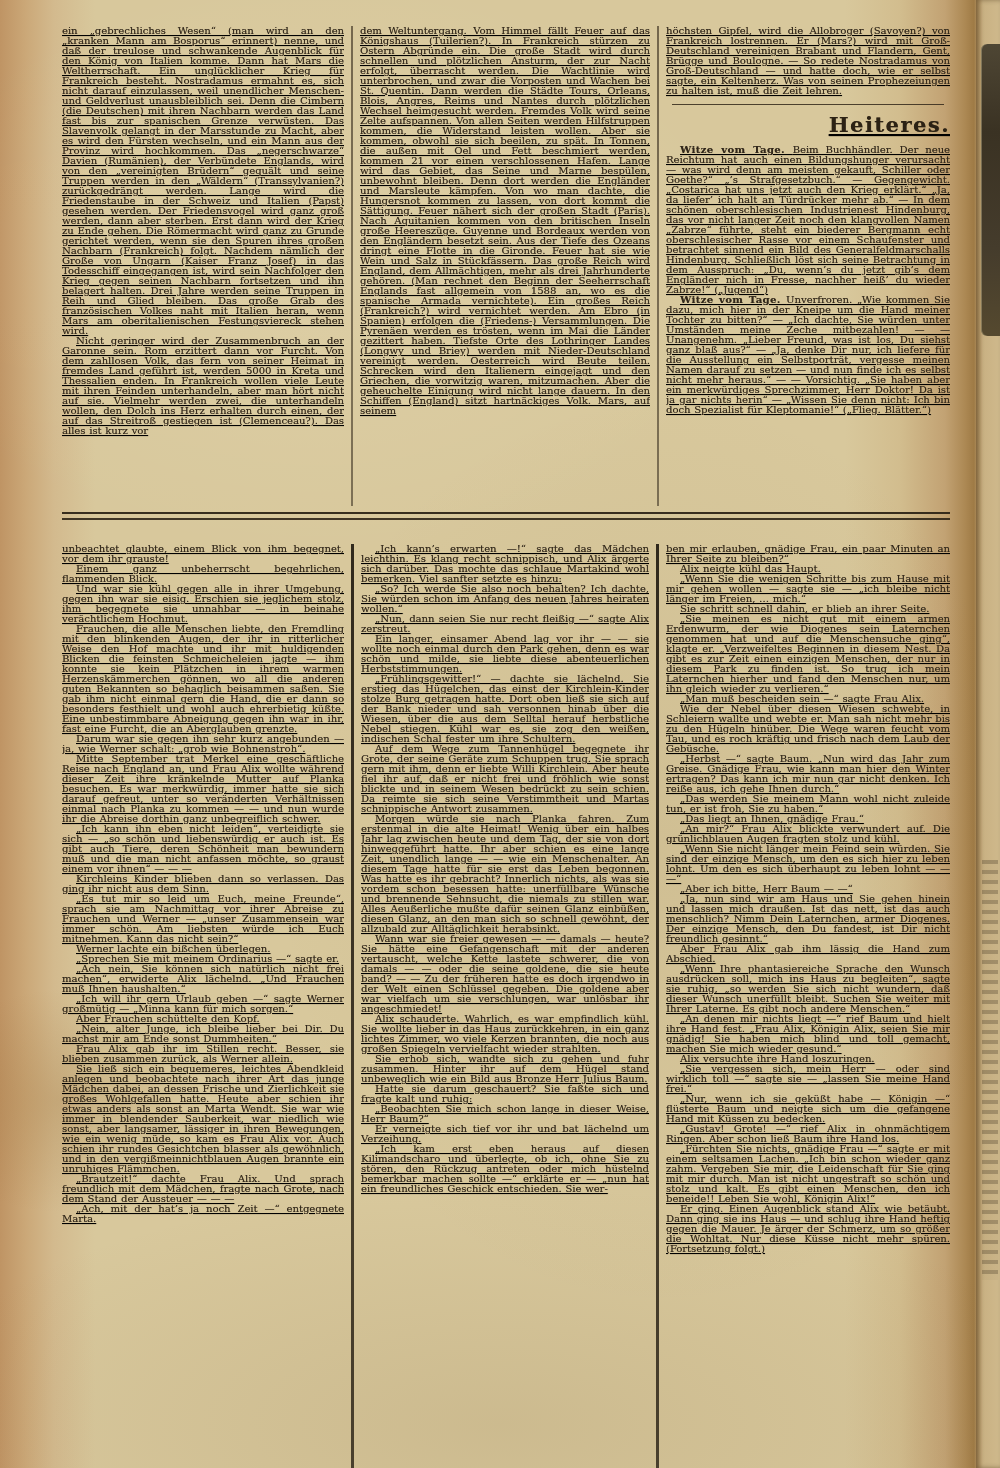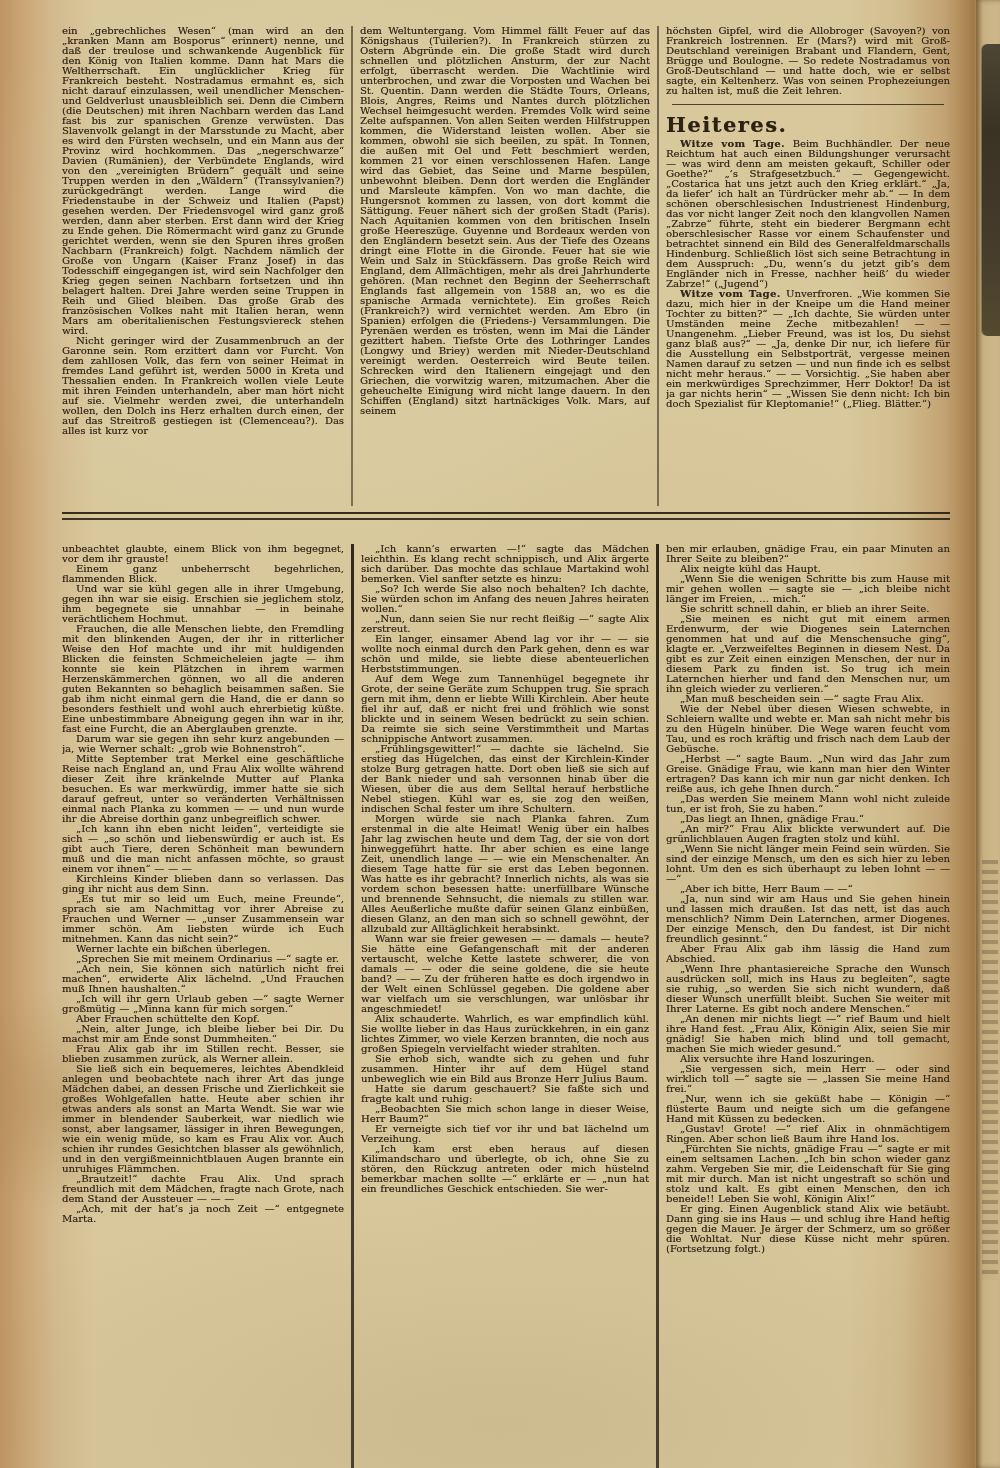--- a/index.html
+++ b/index.html
@@ -30,21 +30,21 @@
     box-shadow:inset 1px 0 0 rgba(230,215,170,0.35);
   }
   .next-marks{
     position:absolute;top:860px;right:2px;width:16px;height:420px;
     background:repeating-linear-gradient(180deg, rgba(58,46,28,0.55) 0 4px, rgba(58,46,28,0.05) 4px 10px);
     opacity:.55;
   }
   .content{position:absolute;left:62px;top:26px;width:888px;}
   .upper{display:flex;height:480px;overflow:hidden;}
   .lower{display:flex;height:928px;overflow:hidden;margin-top:24px;}
-  .col{overflow:hidden;}
+  .col{overflow:hidden;text-decoration:underline;}
   .uc1{flex:0 0 282px;}
   .uc2{flex:1 1 auto;}
   .uc3{flex:0 0 284px;}
   .lc1{flex:0 0 282px;}
   .lc2{flex:1 1 auto;}
   .lc3{flex:0 0 284px;}
   .vrule{flex:0 0 2px;margin:0 7px;background:linear-gradient(180deg,rgba(62,50,33,0.65),rgba(48,38,24,0.55));}
   .vrule.heavy{flex-basis:3px;background:linear-gradient(180deg,rgba(30,24,14,0.9),rgba(40,32,20,0.8));}
   .hsep{
     margin:6px 0 0 0;height:4px;
@@ -60,21 +60,21 @@
     hyphens:auto;-webkit-hyphens:auto;
   }
   p.cont{text-indent:0;}
   p b{font-weight:bold;letter-spacing:0.4px;}
   .thin-rule{
     border:none;height:0;
     border-top:1.5px solid rgba(50,40,26,0.85);
     margin:8px 6px 7px 6px;
   }
   .section-title{
-    margin:1px 0 2px 0;text-align:left;
+    margin:1px 0 8px 0;text-align:right;
     font-size:21px;font-weight:bold;letter-spacing:1.5px;
     color:#2c2214;
     text-shadow:0.3px 0.3px 0.4px rgba(40,30,18,0.6);
   }
 </style>
 </head>
 <body>
 
 <div class="page">
 
@@ -126,22 +126,22 @@
           <p>Sie ließ sich ein bequemeres, leichtes Abendkleid anlegen und beobachtete nach ihrer Art das junge Mädchen dabei, an dessen Frische und Zierlichkeit sie großes Wohlgefallen hatte. Heute aber schien ihr etwas anders als sonst an Marta Wendt. Sie war wie immer in blendender Sauberkeit, war niedlich wie sonst, aber langsamer, lässiger in ihren Bewegungen, wie ein wenig müde, so kam es Frau Alix vor. Auch schien ihr rundes Gesichtchen blasser als gewöhnlich, und in den vergißmeinnichtblauen Augen brannte ein unruhiges Flämmchen.</p>
           <p>„Brautzeit!“ dachte Frau Alix. Und sprach freundlich mit dem Mädchen, fragte nach Grote, nach dem Stand der Aussteuer — — —</p>
           <p>„Ach, mit der hat’s ja noch Zeit —“ entgegnete Marta.</p>
         </div>
       <div class="vrule heavy"></div>
       <div class="col lc2">
           <p>„Ich kann’s erwarten —!“ sagte das Mädchen leichthin. Es klang recht schnippisch, und Alix ärgerte sich darüber. Das mochte das schlaue Martakind wohl bemerken. Viel sanfter setzte es hinzu:</p>
           <p>„So? Ich werde Sie also noch behalten? Ich dachte, Sie würden schon im Anfang des neuen Jahres heiraten wollen.“</p>
           <p>„Nun, dann seien Sie nur recht fleißig —“ sagte Alix zerstreut.</p>
           <p>Ein langer, einsamer Abend lag vor ihr — — sie wollte noch einmal durch den Park gehen, denn es war schön und milde, sie liebte diese abenteuerlichen Herbststimmungen.</p>
+          <p>„Frühlingsgewitter!“ — dachte sie lächelnd. Sie erstieg das Hügelchen, das einst der Kirchlein-Kinder stolze Burg getragen hatte. Dort oben ließ sie sich auf der Bank nieder und sah versonnen hinab über die Wiesen, über die aus dem Selltal herauf herbstliche Nebel stiegen. Kühl war es, sie zog den weißen, indischen Schal fester um ihre Schultern.</p>
           <p>Auf dem Wege zum Tannenhügel begegnete ihr Grote, der seine Geräte zum Schuppen trug. Sie sprach gern mit ihm, denn er liebte Willi Kirchlein. Aber heute fiel ihr auf, daß er nicht frei und fröhlich wie sonst blickte und in seinem Wesen bedrückt zu sein schien. Da reimte sie sich seine Verstimmtheit und Martas schnippische Antwort zusammen.</p>
-          <p>„Frühlingsgewitter!“ — dachte sie lächelnd. Sie erstieg das Hügelchen, das einst der Kirchlein-Kinder stolze Burg getragen hatte. Dort oben ließ sie sich auf der Bank nieder und sah versonnen hinab über die Wiesen, über die aus dem Selltal herauf herbstliche Nebel stiegen. Kühl war es, sie zog den weißen, indischen Schal fester um ihre Schultern.</p>
           <p>Morgen würde sie nach Planka fahren. Zum erstenmal in die alte Heimat! Wenig über ein halbes Jahr lag zwischen heute und dem Tag, der sie von dort hinweggeführt hatte. Ihr aber schien es eine lange Zeit, unendlich lange — — wie ein Menschenalter. An diesem Tage hatte für sie erst das Leben begonnen. Was hatte es ihr gebracht? Innerlich nichts, als was sie vordem schon besessen hatte: unerfüllbare Wünsche und brennende Sehnsucht, die niemals zu stillen war. Alles Aeußerliche mußte dafür seinen Glanz einbüßen, diesen Glanz, an den man sich so schnell gewöhnt, der allzubald zur Alltäglichkeit herabsinkt.</p>
           <p>Wann war sie freier gewesen — — damals — heute? Sie hätte eine Gefangenschaft mit der anderen vertauscht, welche Kette lastete schwerer, die von damals — — oder die seine goldene, die sie heute band? — — Zu der früheren hatte es doch irgendwo in der Welt einen Schlüssel gegeben. Die goldene aber war vielfach um sie verschlungen, war unlösbar ihr angeschmiedet!</p>
           <p>Alix schauderte. Wahrlich, es war empfindlich kühl. Sie wollte lieber in das Haus zurückkehren, in ein ganz lichtes Zimmer, wo viele Kerzen brannten, die noch aus großen Spiegeln vervielfacht wieder strahlten.</p>
           <p>Sie erhob sich, wandte sich zu gehen und fuhr zusammen. Hinter ihr auf dem Hügel stand unbeweglich wie ein Bild aus Bronze Herr Julius Baum.</p>
           <p>Hatte sie darum geschauert? Sie faßte sich und fragte kalt und ruhig:</p>
           <p>„Beobachten Sie mich schon lange in dieser Weise, Herr Baum?“</p>
           <p>Er verneigte sich tief vor ihr und bat lächelnd um Verzeihung.</p>
           <p>„Ich kam erst eben heraus auf diesen Kilimandscharo und überlegte, ob ich, ohne Sie zu stören, den Rückzug antreten oder mich hüstelnd bemerkbar machen sollte —“ erklärte er — „nun hat ein freundliches Geschick entschieden. Sie wer-</p>
         </div>
       <div class="vrule heavy"></div>

